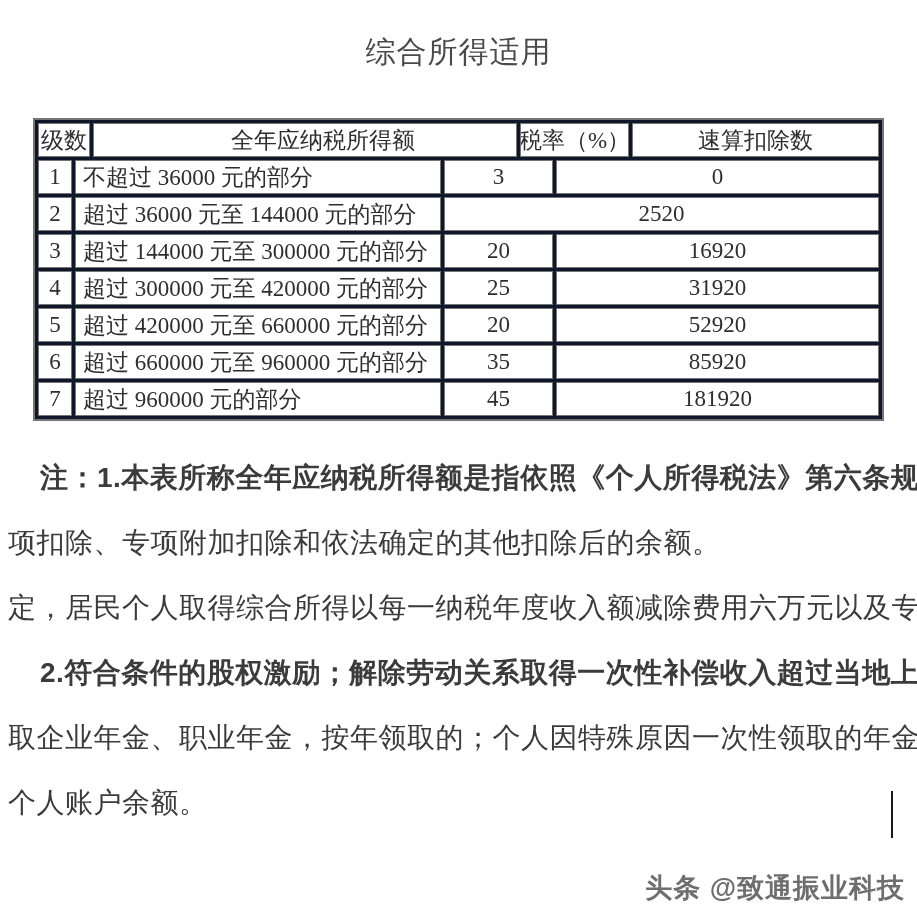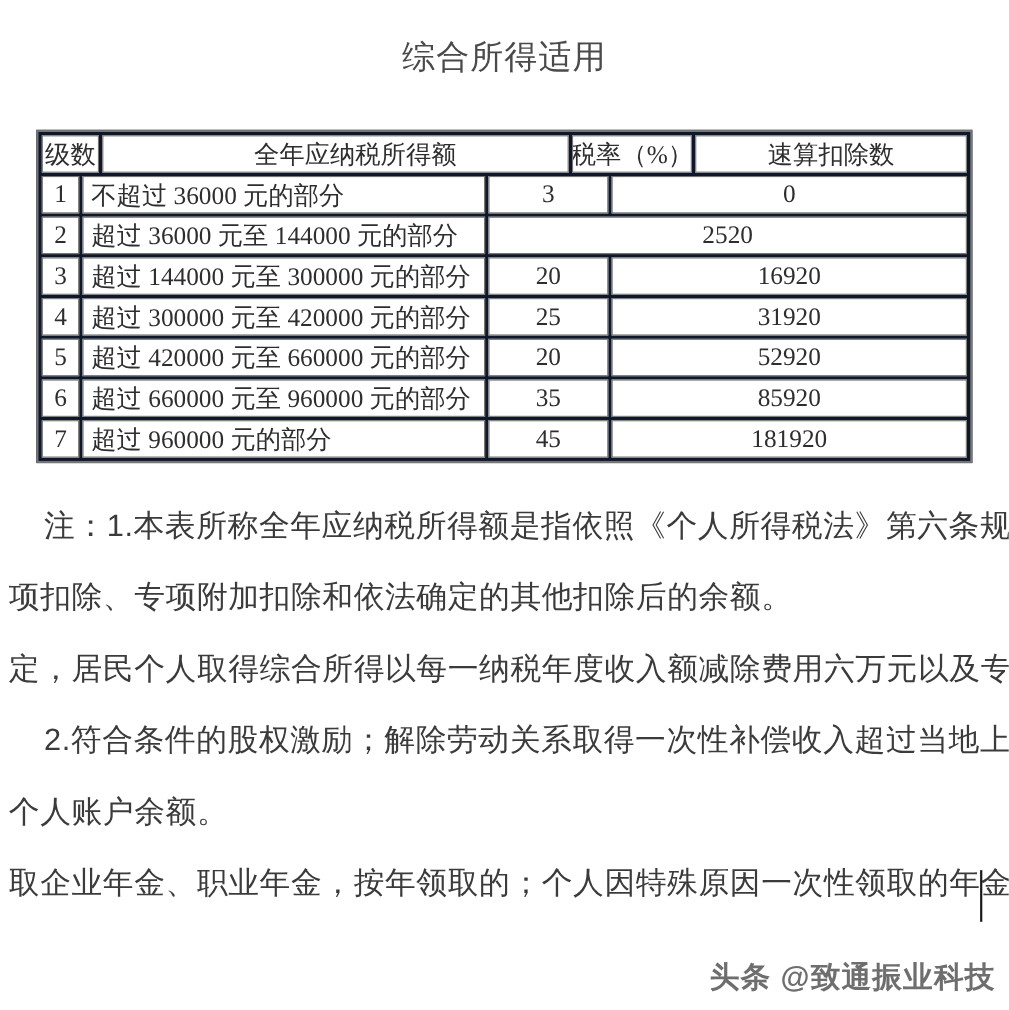--- a/index.html
+++ b/index.html
@@ -47,21 +47,21 @@
   .c3 {width:109px;flex:0 0 auto;}
   .c4 {flex:1;}
   
   .notes{
     position:absolute;left:8px;top:445px;width:888px;
     font-family:"Liberation Sans", sans-serif;
     font-size:28px;color:var(--notes-text);
     letter-spacing:0.5px;
   }
   .note-line{height:65px;line-height:65px;white-space:nowrap;}
-  .note-line.indent{padding-left:32px;}
+  .note-line.indent{padding-left:32px;font-weight:bold;}
   
   .cursor{
     position:absolute;left:891px;top:791px;width:2px;height:47px;
     background:var(--cursor);
   }
   
   .watermark{
     position:absolute;right:12px;top:870px;
     font-family:"Liberation Sans", sans-serif;
     font-size:27px;font-weight:bold;letter-spacing:1px;
@@ -132,21 +132,21 @@
       <div class="cell c3">45</div>
       <div class="cell c4">181920</div>
     </div>
   </div>
 
   <div class="notes">
     <div class="note-line indent">注：1.本表所称全年应纳税所得额是指依照《个人所得税法》第六条规</div>
     <div class="note-line">项扣除、专项附加扣除和依法确定的其他扣除后的余额。</div>
     <div class="note-line">定，居民个人取得综合所得以每一纳税年度收入额减除费用六万元以及专</div>
     <div class="note-line indent">2.符合条件的股权激励；解除劳动关系取得一次性补偿收入超过当地上</div>
+    <div class="note-line">取企业年金、职业年金，按年领取的；个人因特殊原因一次性领取的年金</div>
     <div class="note-line">个人账户余额。</div>
-    <div class="note-line">取企业年金、职业年金，按年领取的；个人因特殊原因一次性领取的年金</div>
   </div>
 
   <div class="cursor"></div>
 
   <div class="watermark">头条 @致通振业科技</div>
 
 </div>
 
 </body></html>

